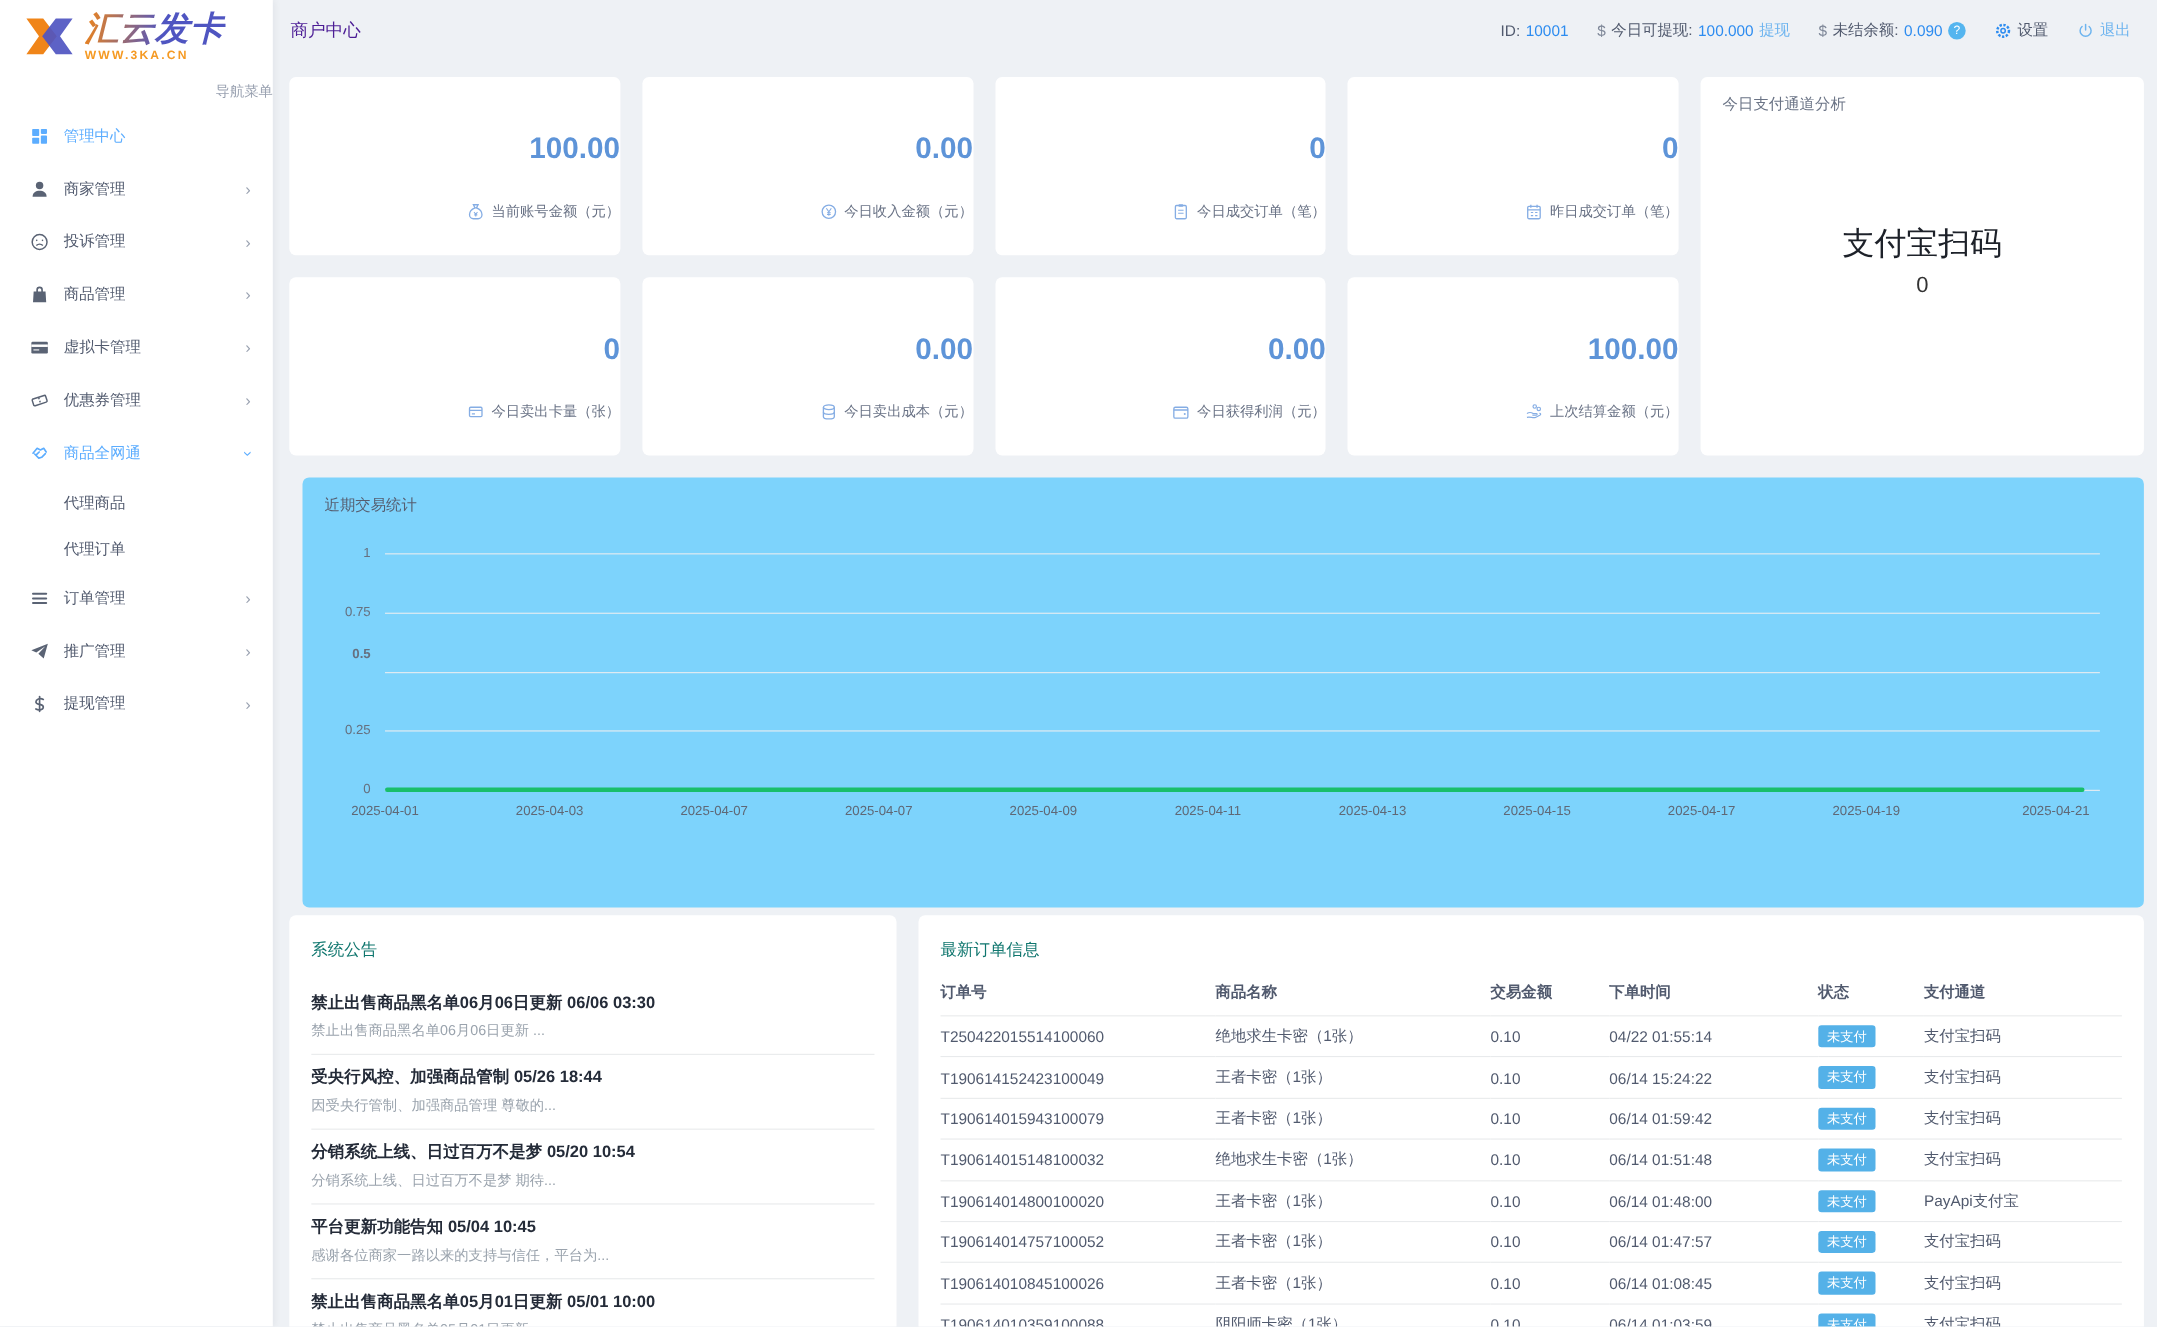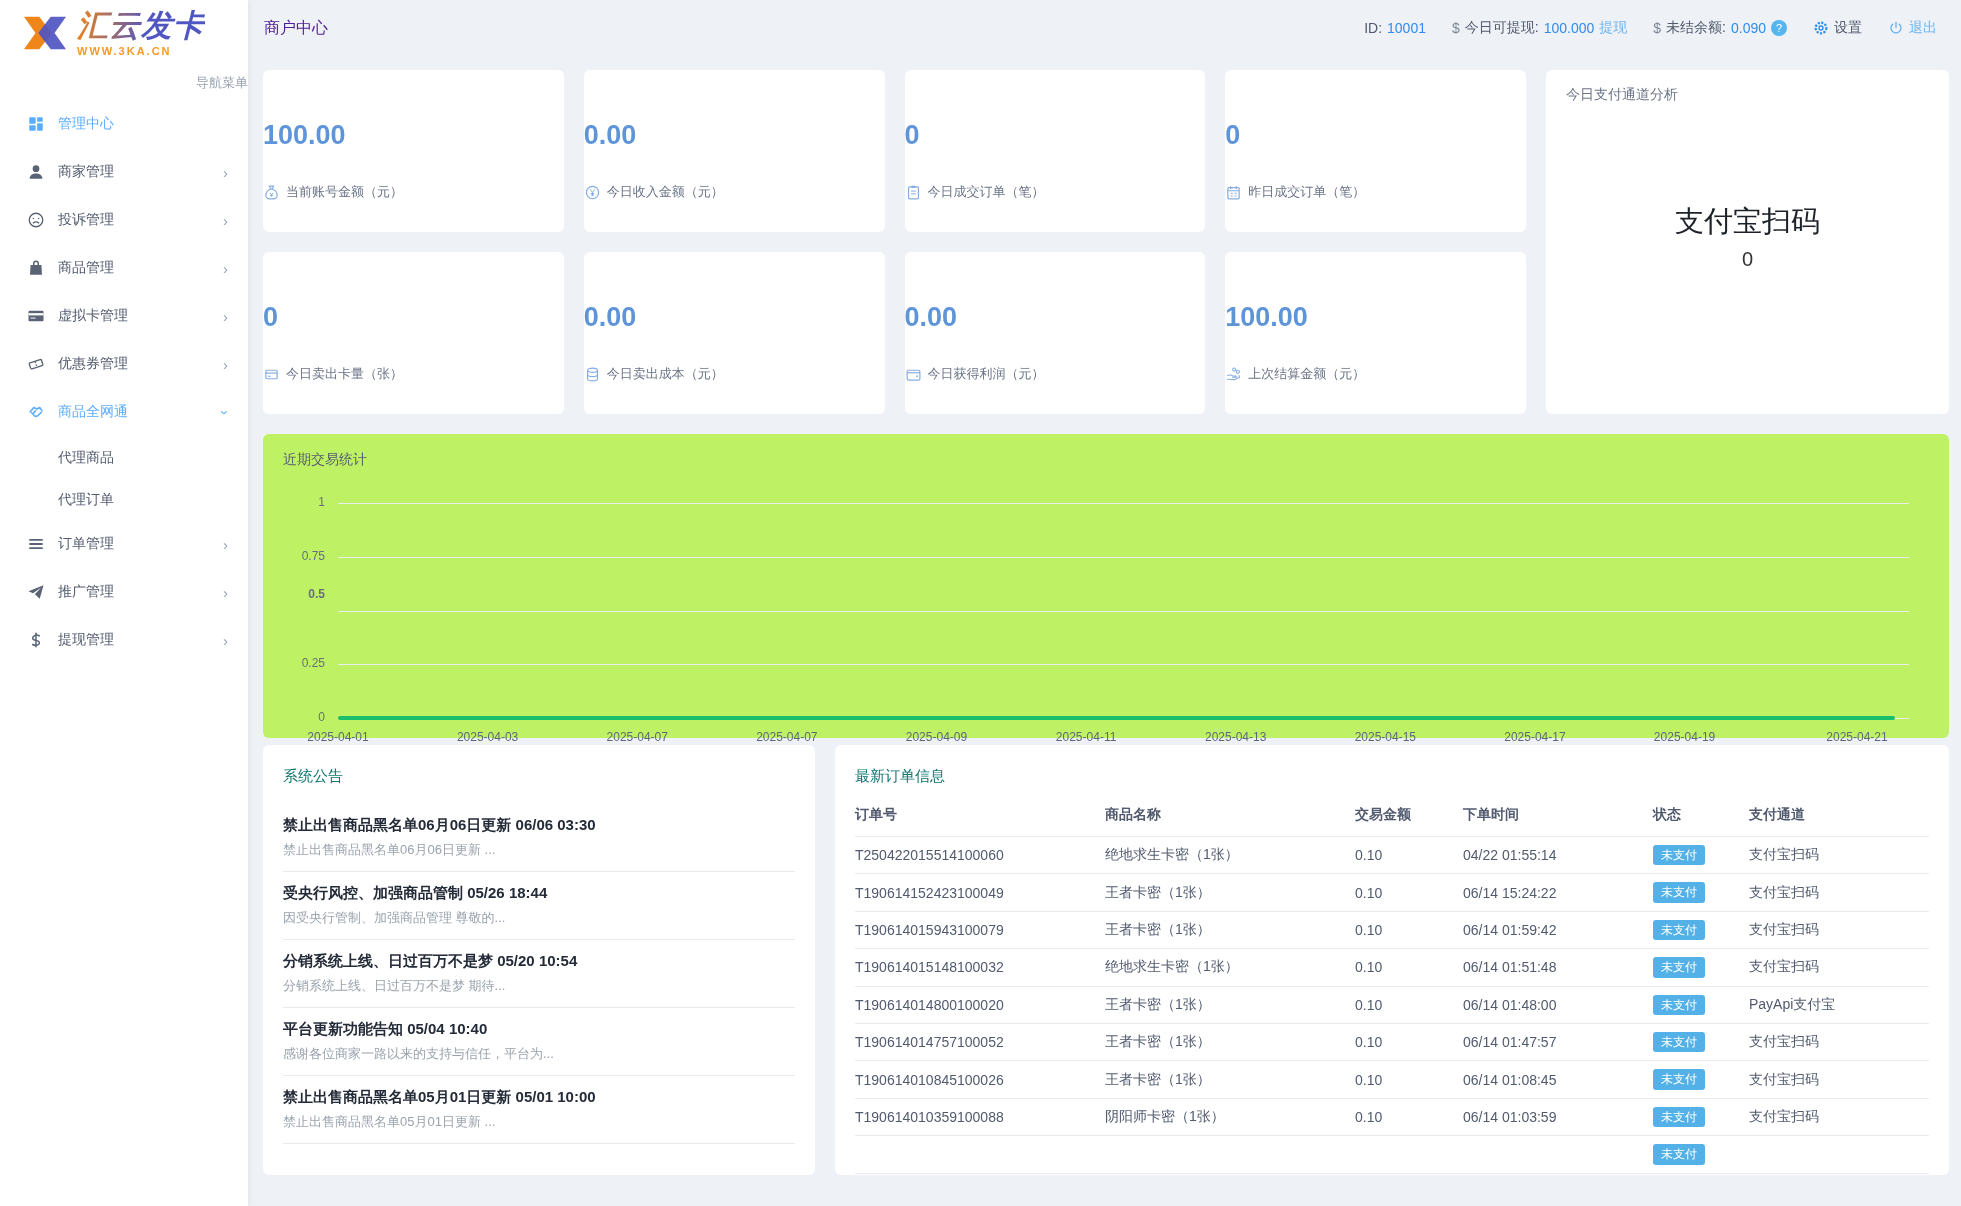--- a/index.html
+++ b/index.html
@@ -40,33 +40,33 @@
   .help-circle { width:16px; height:16px; border-radius:50%; background:#54b5ef; color:#fff; font-size:11px;
                  display:inline-flex; align-items:center; justify-content:center; cursor:pointer; }
   .tb-icon { width:16px; height:16px; display:inline-flex; }
   .tb-icon svg { width:16px; height:16px; }
   .gear { color:#2d8cf0; } .power { color:#6db4ef; }
 
   .content { padding:14px 12px 0 15px; }
 
   
   .dash-grid { display:grid; grid-template-columns:repeat(4,1fr) 403px; grid-auto-rows:162px; gap:20px; }
-  .card { background:#fff; border-radius:6px; display:flex; flex-direction:column; align-items:flex-start; }
+  .card { background:#fff; border-radius:6px; display:flex; flex-direction:column; align-items:flex-end; }
   .card-value { margin-top:50px; font-size:27px; font-weight:bold; color:#5e94d8; }
   .card-label { margin-top:32px; font-size:13px; color:#6a7386; display:flex; align-items:center; gap:6px; }
   .cl-icon { width:17px; height:17px; color:#85ade4; display:inline-flex; }
   .cl-icon svg { width:17px; height:17px; }
   .pay-panel { grid-column:5; grid-row:1 / span 2; background:#fff; border-radius:6px; position:relative; }
   .panel-title { font-size:14px; color:#6b7486; padding:16px 20px 0; }
   .pay-center { position:absolute; top:132px; left:0; right:0; text-align:center; }
   .pay-channel { font-size:29px; color:#1d2129; }
   .pay-count { font-size:20px; color:#333; margin-top:6px; }
 
   
-  .chart-panel { margin-top:20px; background:#bef264; border-radius:6px; height:304px; position:relative; }
+  .chart-panel { margin-top:20px; background:#7dd3fc; border-radius:6px; height:391px; position:relative;margin-left:12px; }
   .chart-title { font-size:14px; color:#565e70; padding:17px 20px 0; }
   #ylabels { position:absolute; left:0; top:69px; width:62px; height:215px; }
   .ylab { position:absolute; right:0; font-size:12px; color:#66707f; }
   #plot { position:absolute; left:75px; right:40px; top:69px; height:215px; }
   .gridline { position:absolute; left:0; right:0; border-top:1px solid #e9edf1; }
   .chart-line { position:absolute; left:0; right:14px; bottom:-2px; height:4px; background:#19be6b; border-radius:2px; }
   #xlabels { position:absolute; left:75px; right:40px; top:296px; height:18px; }
   .xlab { position:absolute; transform:translateX(-50%); font-size:12px; color:#5f6876; white-space:nowrap; }
 
   
@@ -412,21 +412,21 @@
               </div>
               <div class="ann-item">
                 <div class="ann-title"><span>受央行风控、加强商品管制 </span><span>05/26 18:44</span></div>
                 <div class="ann-excerpt">因受央行管制、加强商品管理 尊敬的...</div>
               </div>
               <div class="ann-item">
                 <div class="ann-title"><span>分销系统上线、日过百万不是梦 </span><span>05/20 10:54</span></div>
                 <div class="ann-excerpt">分销系统上线、日过百万不是梦 期待...</div>
               </div>
               <div class="ann-item">
-                <div class="ann-title"><span>平台更新功能告知 </span><span>05/04 10:40</span></div>
+                <div class="ann-title"><span>平台更新功能告知 </span><span>05/04 10:45</span></div>
                 <div class="ann-excerpt">感谢各位商家一路以来的支持与信任，平台为...</div>
               </div>
               <div class="ann-item">
                 <div class="ann-title"><span>禁止出售商品黑名单05月01日更新 </span><span>05/01 10:00</span></div>
                 <div class="ann-excerpt">禁止出售商品黑名单05月01日更新 ...</div>
               </div>
             </div>
         </section>
 
         <section class="panel">

